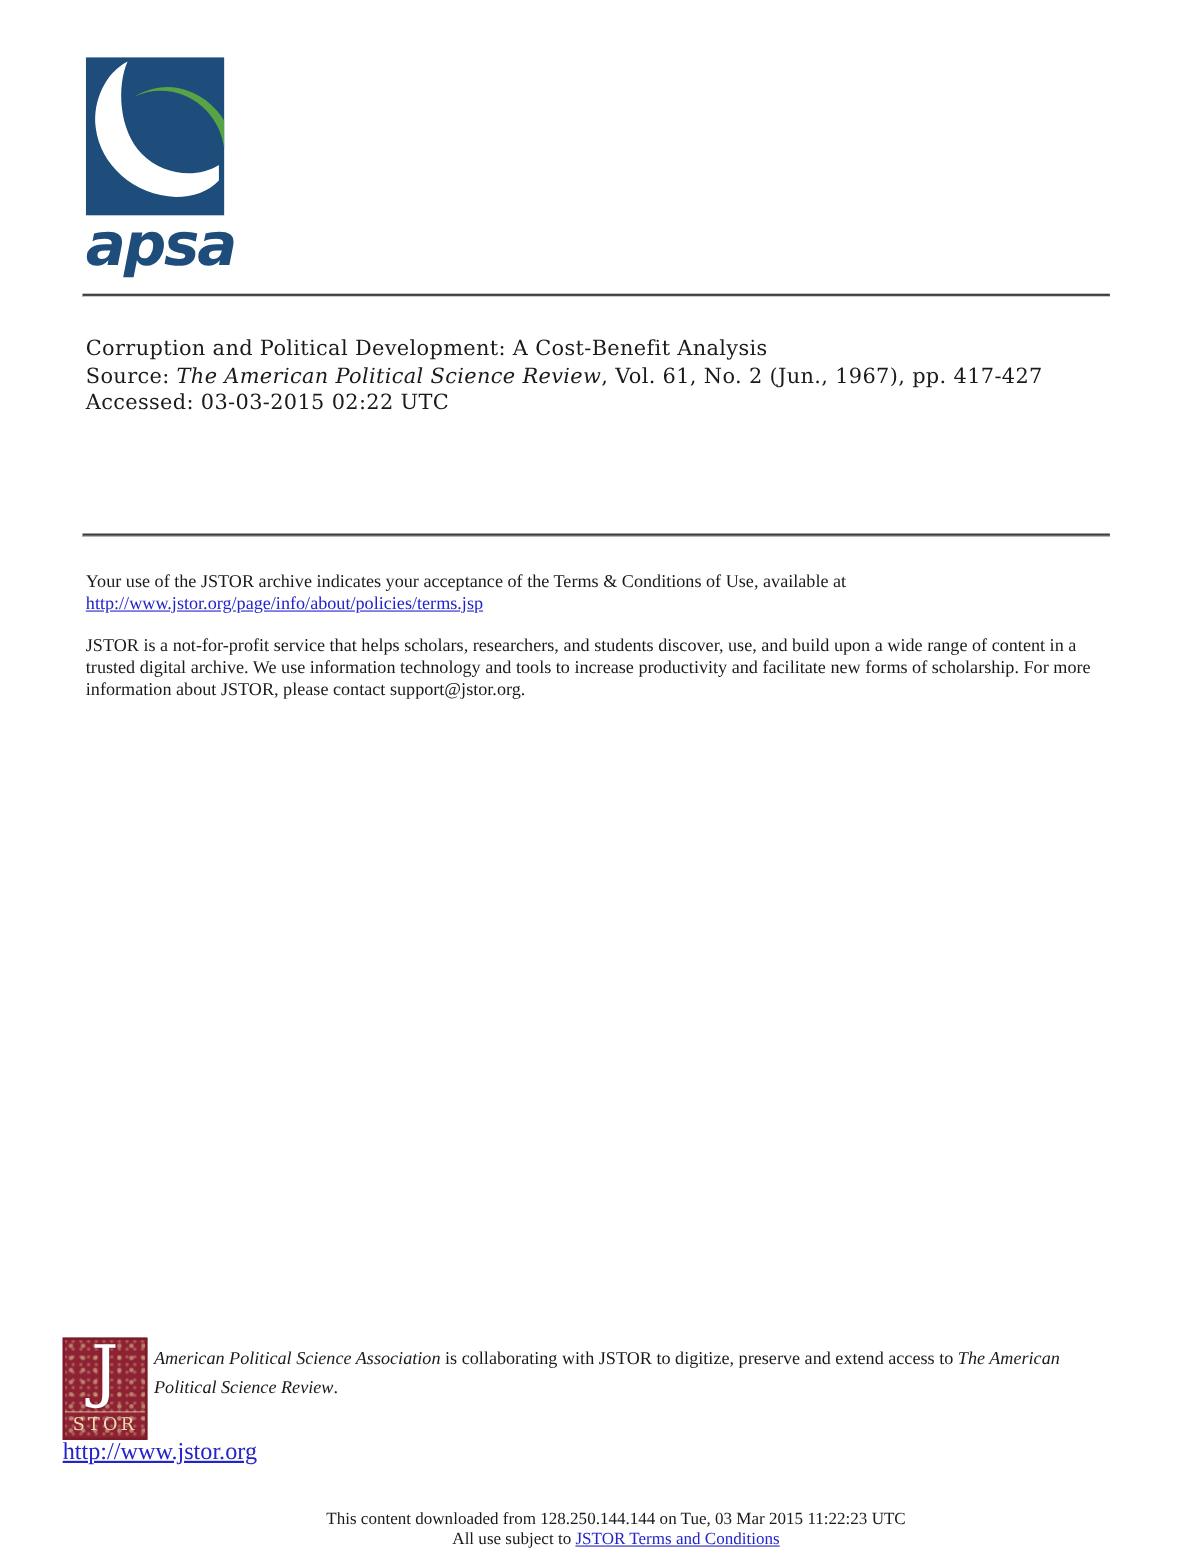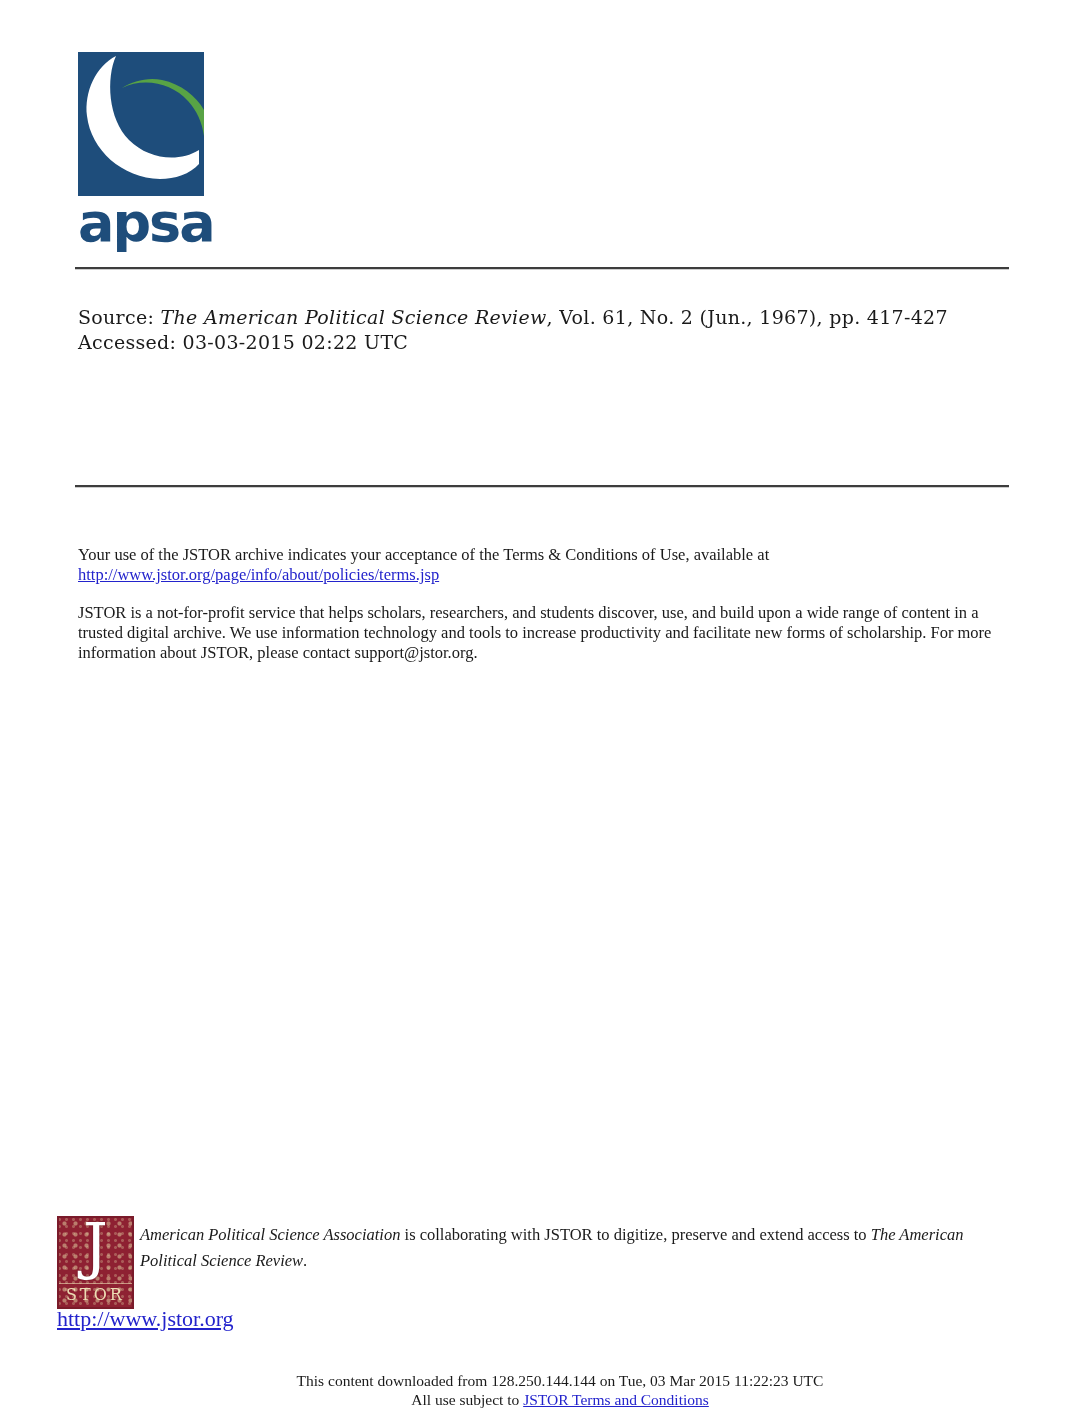--- a/index.html
+++ b/index.html
@@ -7,21 +7,21 @@
   body {
     width:1088px; height:1422px;
     position:relative;
     font-family:"Liberation Serif", serif;
     color:#1a1a1a;
     overflow:hidden;
   }
   a, .link { color:#2323cc; text-decoration:underline; cursor:pointer; }
 
   
-  .apsa-logo { position:absolute; left:78px; top:52px; width:107px; }
+  .apsa-logo { position:absolute; left:78px; top:52px; width:107px;font-style:italic; }
   .apsa-logo svg { display:block; }
   .apsa-word {
     font-family:"DejaVu Sans", sans-serif;
     font-weight:bold;
     font-size:54px;
     line-height:48px;
     letter-spacing:-2px;
     color:#1e4d7b;
     margin-top:3px;
   }
@@ -37,21 +37,21 @@
   
   .citation {
     position:absolute; left:78px; top:305px; width:900px;
     font-family:"DejaVu Serif", serif;
     font-size:19px; line-height:24.6px; letter-spacing:0.3px;
   }
   .citation .it { font-style:italic; }
 
   
   .terms {
-    position:absolute; left:78px; top:545px; width:942px;
+    position:absolute; left:78px; top:519px; width:942px;
     font-size:16.5px; line-height:19.7px;
   }
   .terms .para2 { margin-top:19px; }
 
   
   .jstor-logo {
     position:absolute; left:57px; top:1216px;
     width:77px; height:93px;
     background-color:#8e2132;
     background-image:
@@ -98,20 +98,21 @@
     <rect x="0" y="0" width="126" height="144" fill="#1e4d7b"></rect>
     <path d="M 44 36 C 66 25, 94 31, 110 49 C 119 59, 124 70, 126 84 L 126 58 C 118 44, 103 32, 84 28 C 70 25, 55 29, 44 36 Z" fill="#58a345"></path>
     <path d="M 38 4 C 18 14, 6 40, 9 64 C 13 98, 44 126, 82 127 C 97 127, 112 122, 121 112 L 121 98 C 100 111, 70 107, 51 88 C 30 67, 28 26, 38 4 Z" fill="#ffffff"></path>
   </svg>
   <div class="apsa-word">apsa</div>
 </div>
 
 <div class="rule rule-1"></div>
 
 <div class="citation">
+  <div>Corruption and Political Development: A Cost-Benefit Analysis</div>
   <div><span>Source: </span><span class="it">The American Political Science Review</span><span>, Vol. 61, No. 2 (Jun., 1967), pp. 417-427</span></div>
   <div>Accessed: 03-03-2015 02:22 UTC</div>
 </div>
 
 <div class="rule rule-2"></div>
 
 <div class="terms">
   <div class="para1">
     <span>Your use of the JSTOR archive indicates your acceptance of the Terms &amp; Conditions of Use, available at</span><br>
     <a class="link">http://www.jstor.org/page/info/about/policies/terms.jsp</a>

